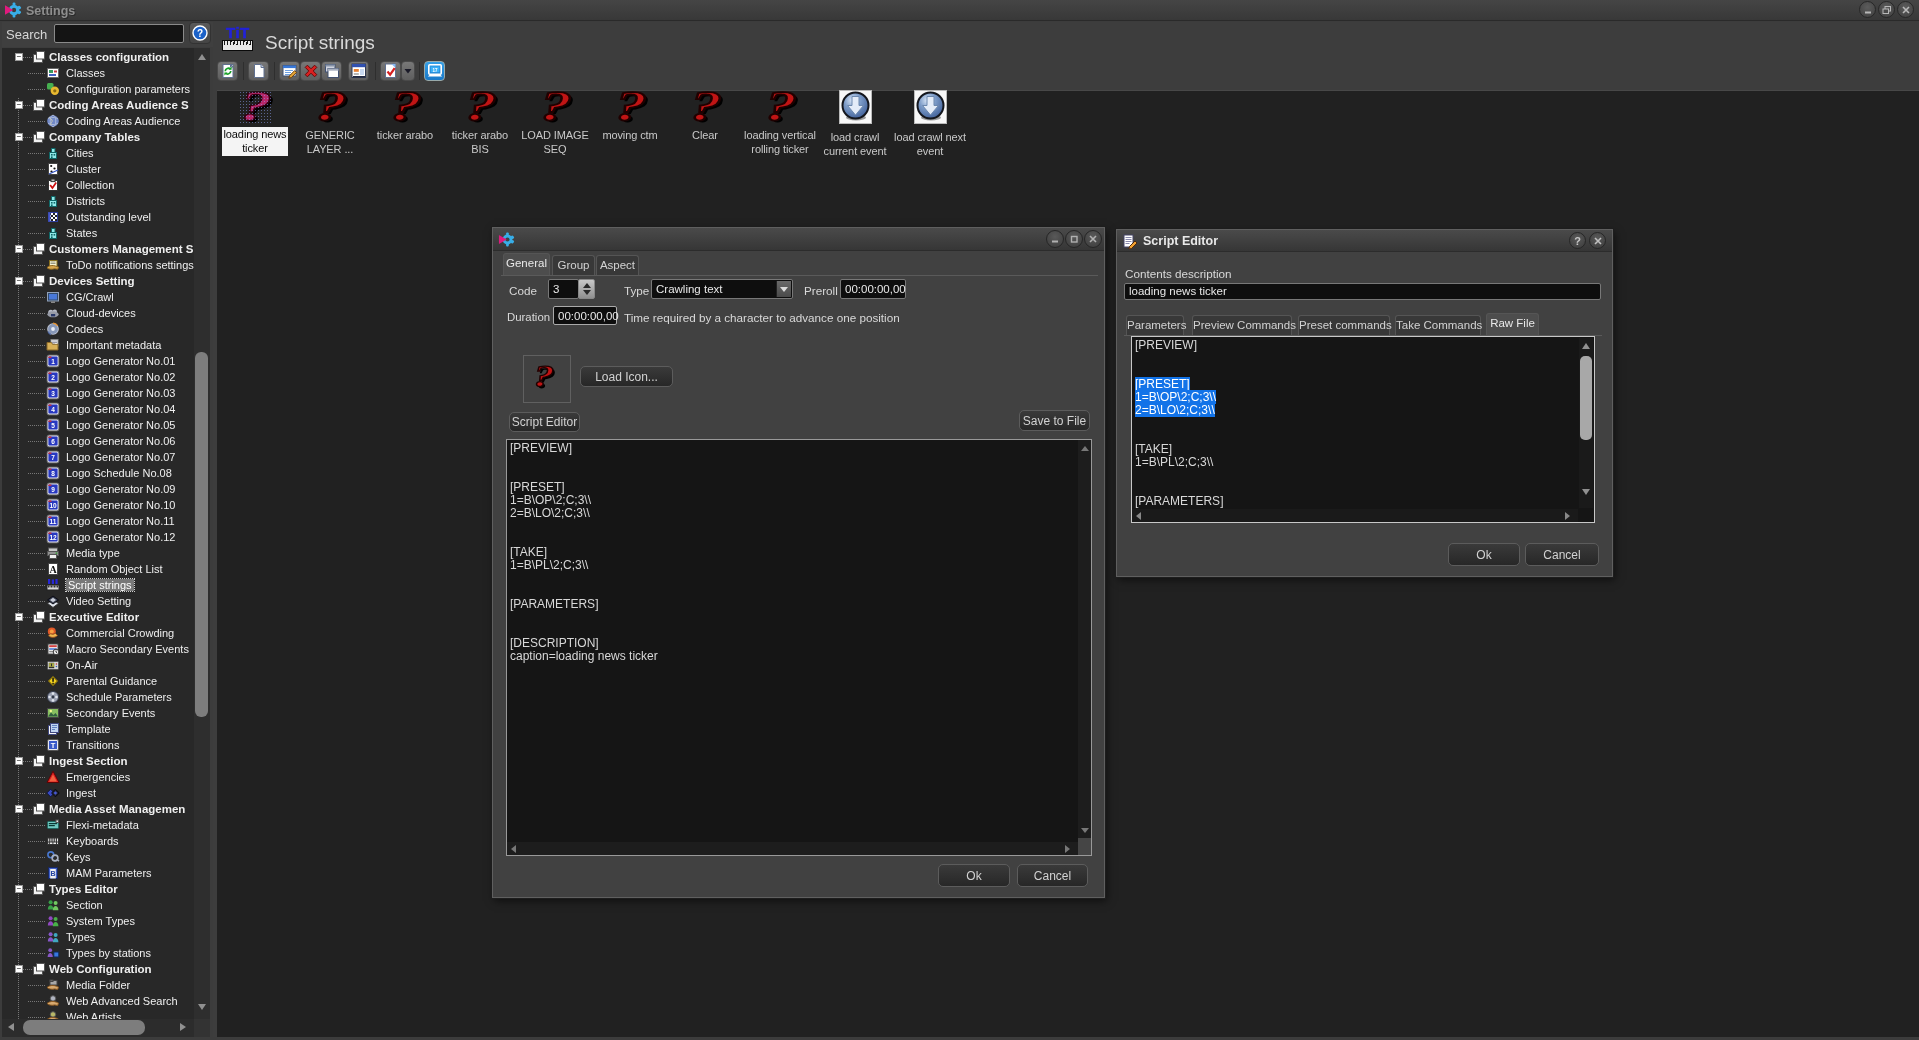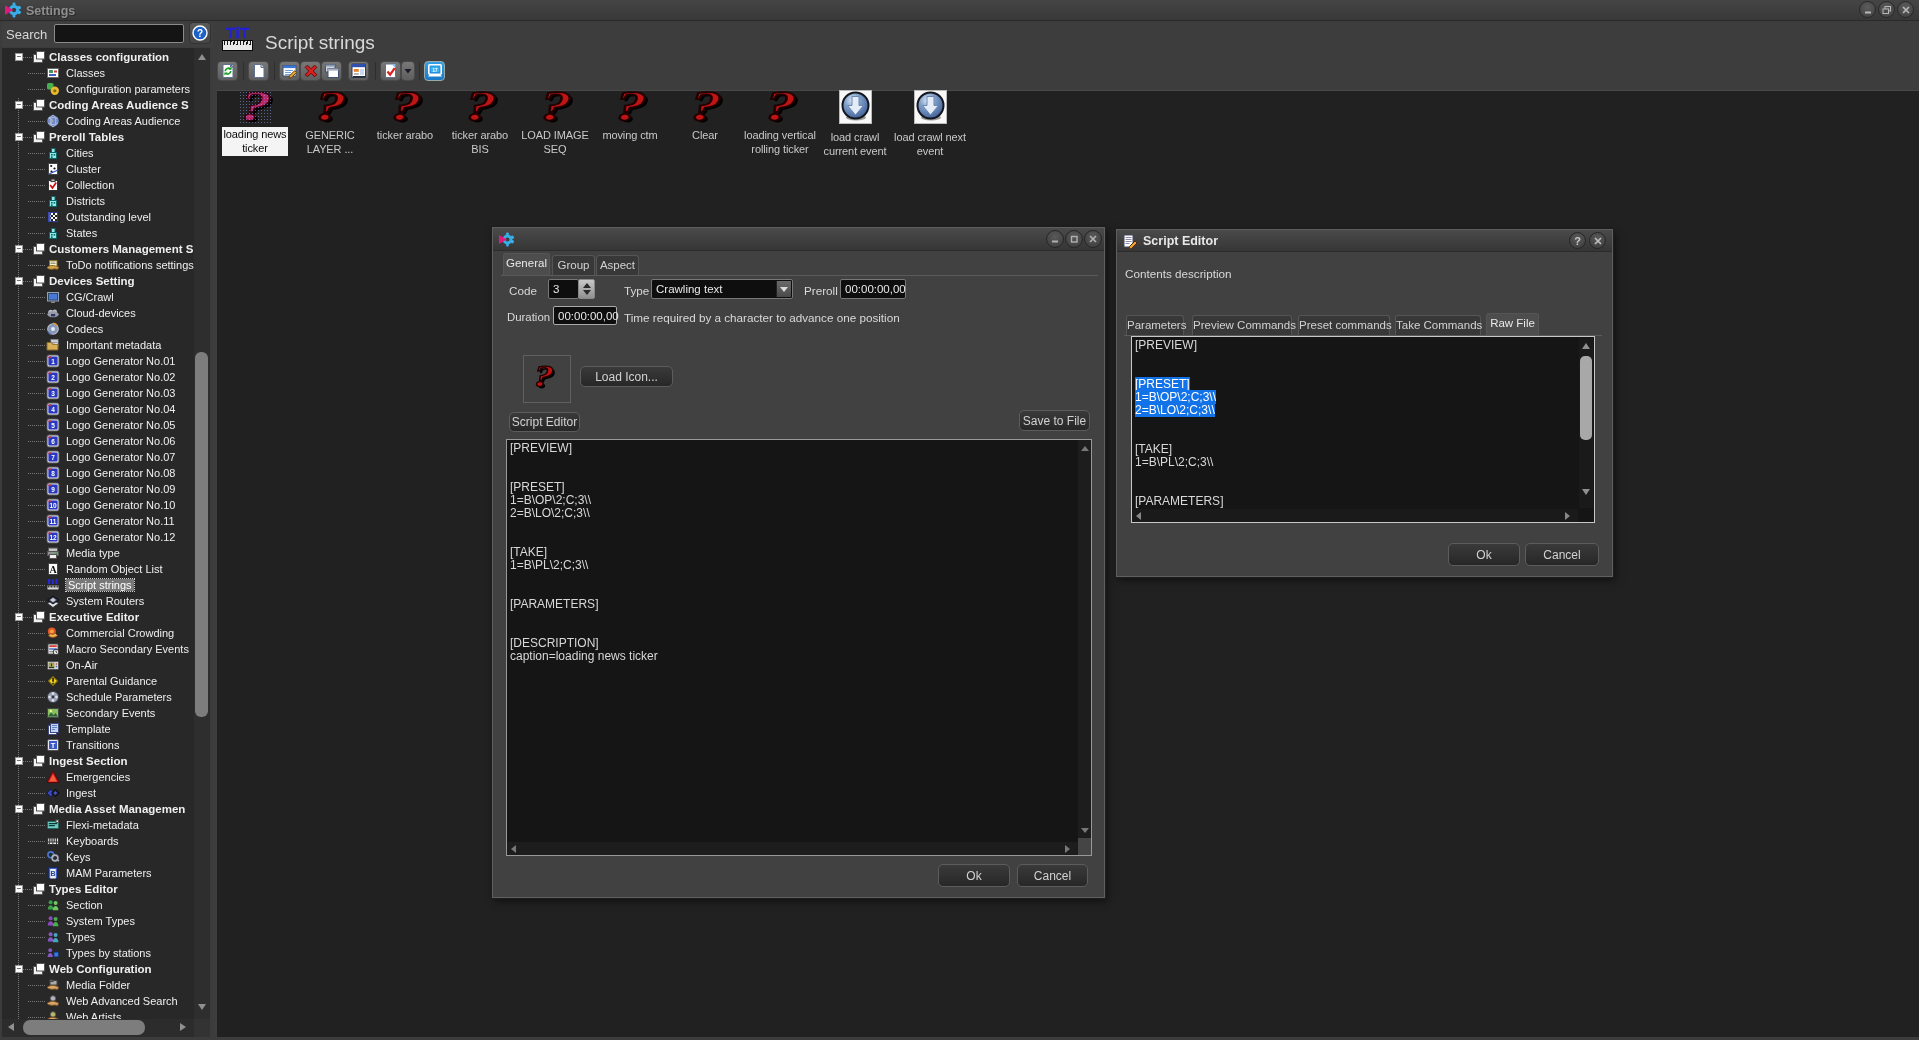--- a/index.html
+++ b/index.html
@@ -145,21 +145,21 @@
       </svg>
       <div class="tlbl" style="left:64px">Coding Areas Audience</div>
     </div>
 <div class="trow" style="left:0;top:81px;width:192px">
       <div class="texp">−</div>
       <div class="hstub" style="left:21px;top:8px;width:9px"></div>
       <svg class="ticon" style="left:30px" width="14" height="14" viewBox="0 0 14 14">
         <rect x="1.5" y="4.5" width="9" height="8" fill="#f2f2f2" stroke="#555"></rect>
         <rect x="4.5" y="1.5" width="8" height="7.5" fill="#fff" stroke="#555"></rect>
       </svg>
-      <div class="tlbl" style="left:47px"><b>Preroll Tables</b></div>
+      <div class="tlbl" style="left:47px"><b>Company Tables</b></div>
     </div>
 <div class="trow" style="left:0;top:97px;width:192px">
       <div class="hstub" style="left:26px;top:8px;width:17px"></div>
       <svg class="ticon" style="left:44px" width="14" height="14" viewBox="0 0 14 14">
         <rect x="3.5" y="6.5" width="7" height="6" fill="#90e8e8" stroke="#106868"></rect>
         <rect x="5.5" y="2.5" width="3.5" height="4" fill="#90e8e8" stroke="#106868"></rect>
         <rect x="5" y="8" width="1.6" height="1.6" fill="#106868"></rect>
         <rect x="7.6" y="8" width="1.6" height="1.6" fill="#106868"></rect>
         <rect x="5" y="10.4" width="1.6" height="1.6" fill="#106868"></rect>
       </svg>
@@ -360,21 +360,21 @@
       <div class="tlbl" style="left:64px">Logo Generator No.07</div>
     </div>
 <div class="trow" style="left:0;top:417px;width:192px">
       <div class="hstub" style="left:26px;top:8px;width:17px"></div>
       <svg class="ticon" style="left:44px" width="14" height="14" viewBox="0 0 14 14">
         <rect x="1" y="1" width="12" height="12" rx="2" fill="#e8e8f0" stroke="#555"></rect>
         <rect x="2.4" y="2.4" width="9.2" height="9.2" rx="1" fill="#2838c0"></rect>
         <text x="7" y="10" font-size="6.5" font-weight="bold" fill="#fff" text-anchor="middle">8</text>
         <rect x="2.4" y="2.4" width="3" height="1.6" fill="#c03040"></rect>
       </svg>
-      <div class="tlbl" style="left:64px">Logo Generator No.08</div>
+      <div class="tlbl" style="left:64px">Logo Schedule No.08</div>
     </div>
 <div class="trow" style="left:0;top:433px;width:192px">
       <div class="hstub" style="left:26px;top:8px;width:17px"></div>
       <svg class="ticon" style="left:44px" width="14" height="14" viewBox="0 0 14 14">
         <rect x="1" y="1" width="12" height="12" rx="2" fill="#e8e8f0" stroke="#555"></rect>
         <rect x="2.4" y="2.4" width="9.2" height="9.2" rx="1" fill="#2838c0"></rect>
         <text x="7" y="10" font-size="6.5" font-weight="bold" fill="#fff" text-anchor="middle">9</text>
         <rect x="2.4" y="2.4" width="3" height="1.6" fill="#c03040"></rect>
       </svg>
       <div class="tlbl" style="left:64px">Logo Generator No.09</div>
@@ -438,21 +438,21 @@
       </svg>
       <div class="tlbl tsel" style="left:64px">Script strings</div>
     </div>
 <div class="trow" style="left:0;top:545px;width:192px">
       <div class="hstub" style="left:26px;top:8px;width:17px"></div>
       <svg class="ticon" style="left:44px" width="14" height="14" viewBox="0 0 14 14">
         <path d="M1.5 9.5l5.5-4 5.5 4-5.5 4z" fill="#e0e4ec" stroke="#333"></path>
         <path d="M1.5 6l5.5-4 5.5 4-5.5 4z" fill="#3a4050" stroke="#0a0a14"></path>
         <path d="M4 6l3-2.2L10 6 7 8.2z" fill="#c8ccd8"></path>
       </svg>
-      <div class="tlbl" style="left:64px">System Routers</div>
+      <div class="tlbl" style="left:64px">Video Setting</div>
     </div>
 <div class="trow" style="left:0;top:561px;width:192px">
       <div class="texp">−</div>
       <div class="hstub" style="left:21px;top:8px;width:9px"></div>
       <svg class="ticon" style="left:30px" width="14" height="14" viewBox="0 0 14 14">
         <rect x="1.5" y="4.5" width="9" height="8" fill="#f2f2f2" stroke="#555"></rect>
         <rect x="4.5" y="1.5" width="8" height="7.5" fill="#fff" stroke="#555"></rect>
       </svg>
       <div class="tlbl" style="left:47px"><b>Executive Editor</b></div>
     </div>
@@ -909,20 +909,21 @@
 <div class="dbtn abs" style="left:452px;top:2px;width:17px;height:17px">
         <span style="font-size:11px;font-weight:bold;color:#c8c8c8">?</span>
       </div>
 <div class="dbtn abs" style="left:472px;top:2px;width:17px;height:17px">
         <svg width="10" height="10">
           <path d="M2 2l6 6M8 2l-6 6" stroke="#c0c0c0" stroke-width="1.6"></path>
         </svg>
       </div>
 </div>
 <div class="lbl" style="left:8px;top:37px">Contents description</div>
+<div class="inp" style="left:7px;top:53px;width:477px;height:17px;line-height:15px">loading news ticker</div>
 <div class="tab abs" style="left:9px;top:85px;width:58px">Parameters</div>
 <div class="tab abs" style="left:75px;top:85px;width:100px">Preview Commands</div>
 <div class="tab abs" style="left:181px;top:85px;width:92px">Preset commands</div>
 <div class="tab abs" style="left:278px;top:85px;width:86px">Take Commands</div>
 <div class="tab tabsel abs" style="left:369px;top:83px;width:53px">Raw File</div>
 <div class="abs" style="left:7px;top:105px;width:478px;height:1px;background:#5a5a5a"></div>
 <div class="tarea" style="left:14px;top:106px;width:464px;height:187px;border:1px solid #c8c8c8;padding:2px 0 0 3px">[PREVIEW]
 
 
 <span class="hl">[PRESET]</span>

